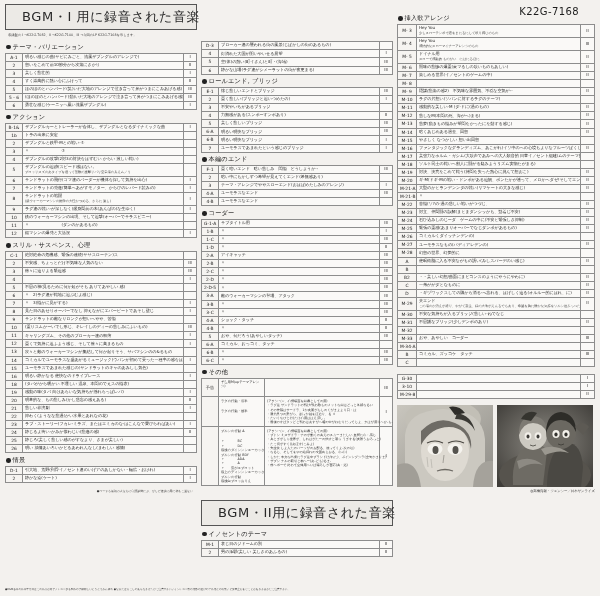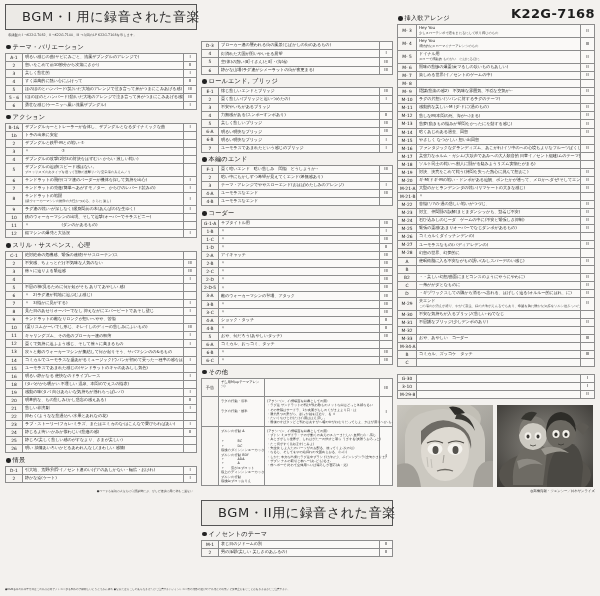--- a/index.html
+++ b/index.html
@@ -158,23 +158,23 @@
     font-size: 3.4px;
     color: #333;
     text-align: right;
     margin-top: 2px;
     white-space: nowrap;
   }
 
   
   .catalog {
     position: absolute;
-    top: 2px; right: 0;
-    font-size: 13px;
-    font-weight: bold;
+    top: 2px; right: 16px;
+    font-size: 10px;
+    font-weight: normal;
     letter-spacing: 0.4px;
     color: #1d1d1d;
   }
 
   
   .footnote-left {
     font-size: 2.9px;
     color: #3b3b3b;
     text-align: right;
     margin-top: 6px;

